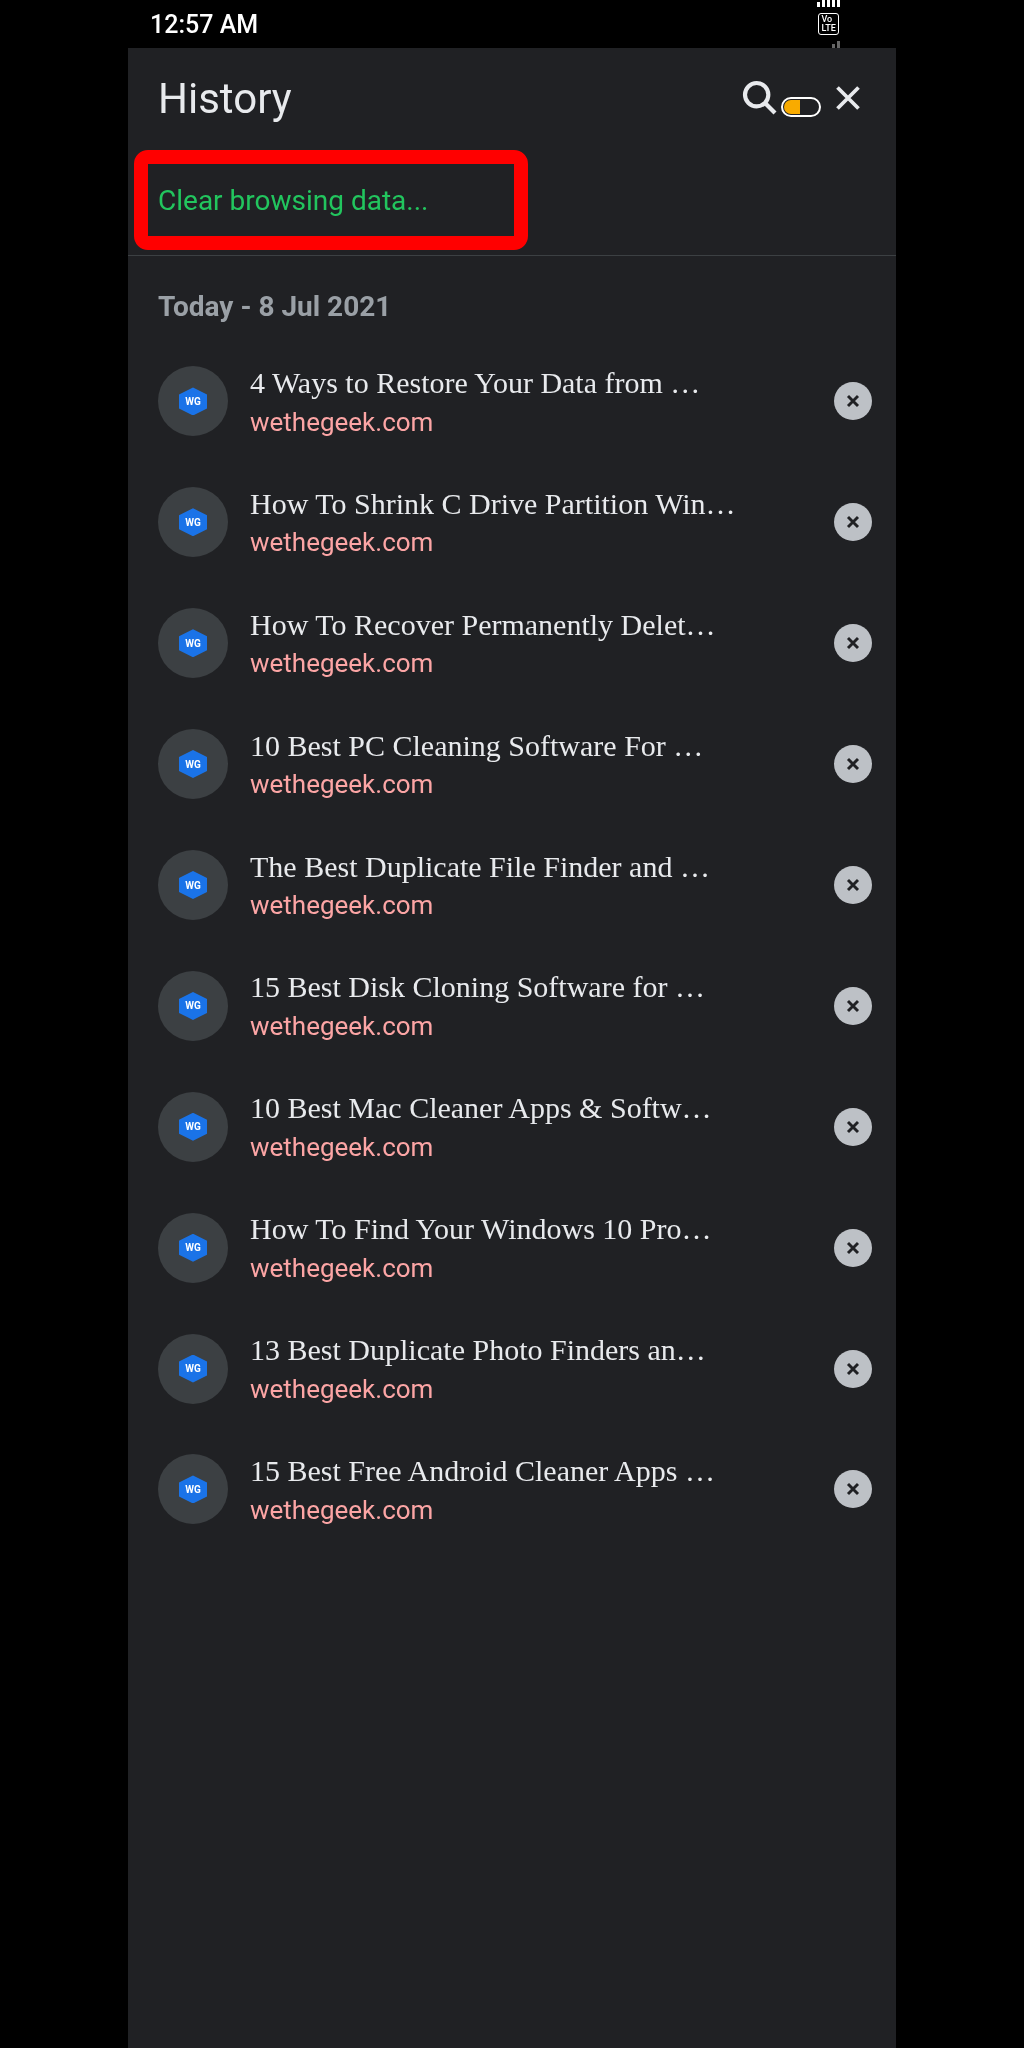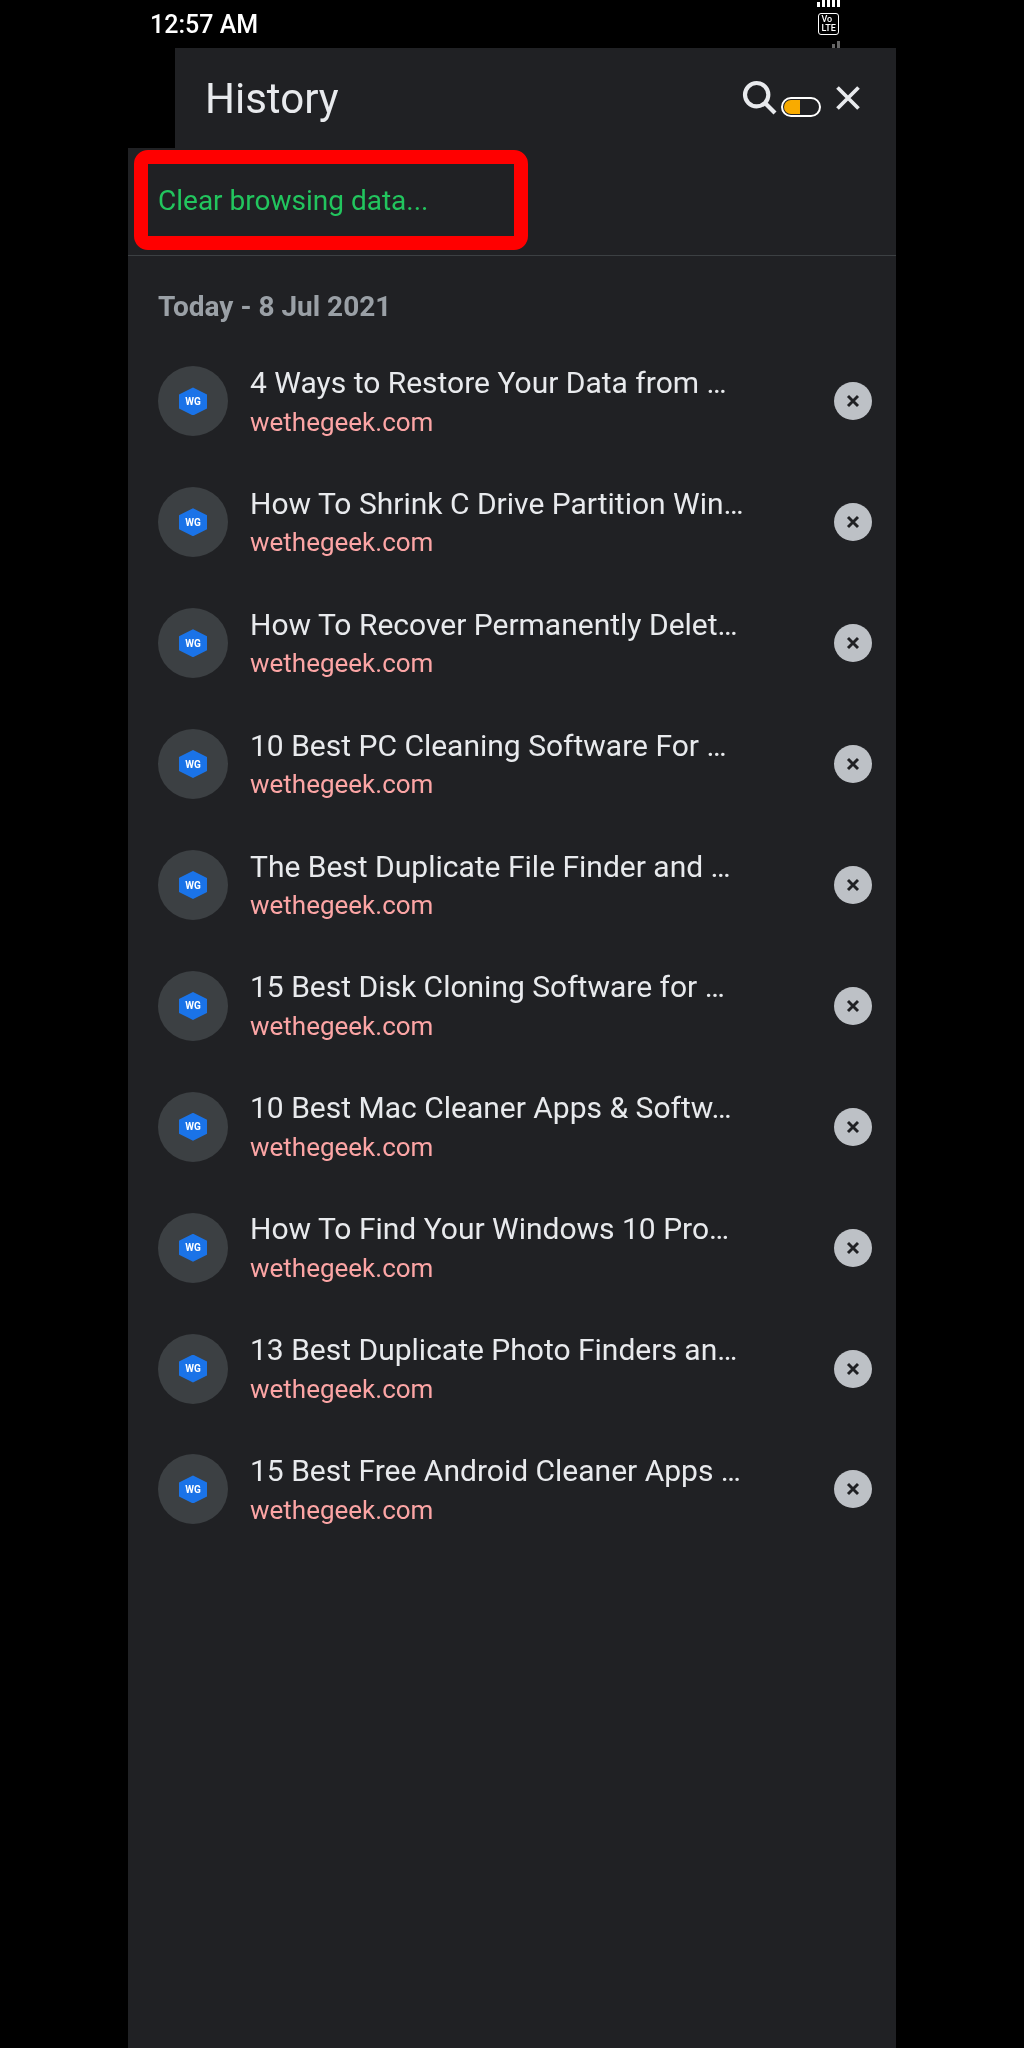--- a/index.html
+++ b/index.html
@@ -60,21 +60,20 @@
       border-radius: 8px 0 0 8px;
     }
     
     .app-header {
       height: 100px;
       background: #202124;
       display: flex;
       align-items: center;
       justify-content: space-between;
       padding: 0 30px;
-      margin-left: 47px;
     }
     .app-title {
       font-size: 42px;
       font-weight: 400;
       color: #e8eaed;
     }
     .header-icons {
       display: flex;
       align-items: center;
       gap: 50px;
@@ -153,20 +152,21 @@
       min-width: 0;
     }
     .item-title {
       font-size: 30px;
       color: #e8eaed;
       font-weight: 400;
       white-space: nowrap;
       overflow: hidden;
       text-overflow: ellipsis;
       line-height: 1.35;
+      font-family: Liberation Serif, serif;
     }
     .item-domain {
       font-size: 26px;
       color: #fca5a5;
       line-height: 1.4;
     }
     .item-remove {
       width: 38px;
       height: 38px;
       border-radius: 50%;

